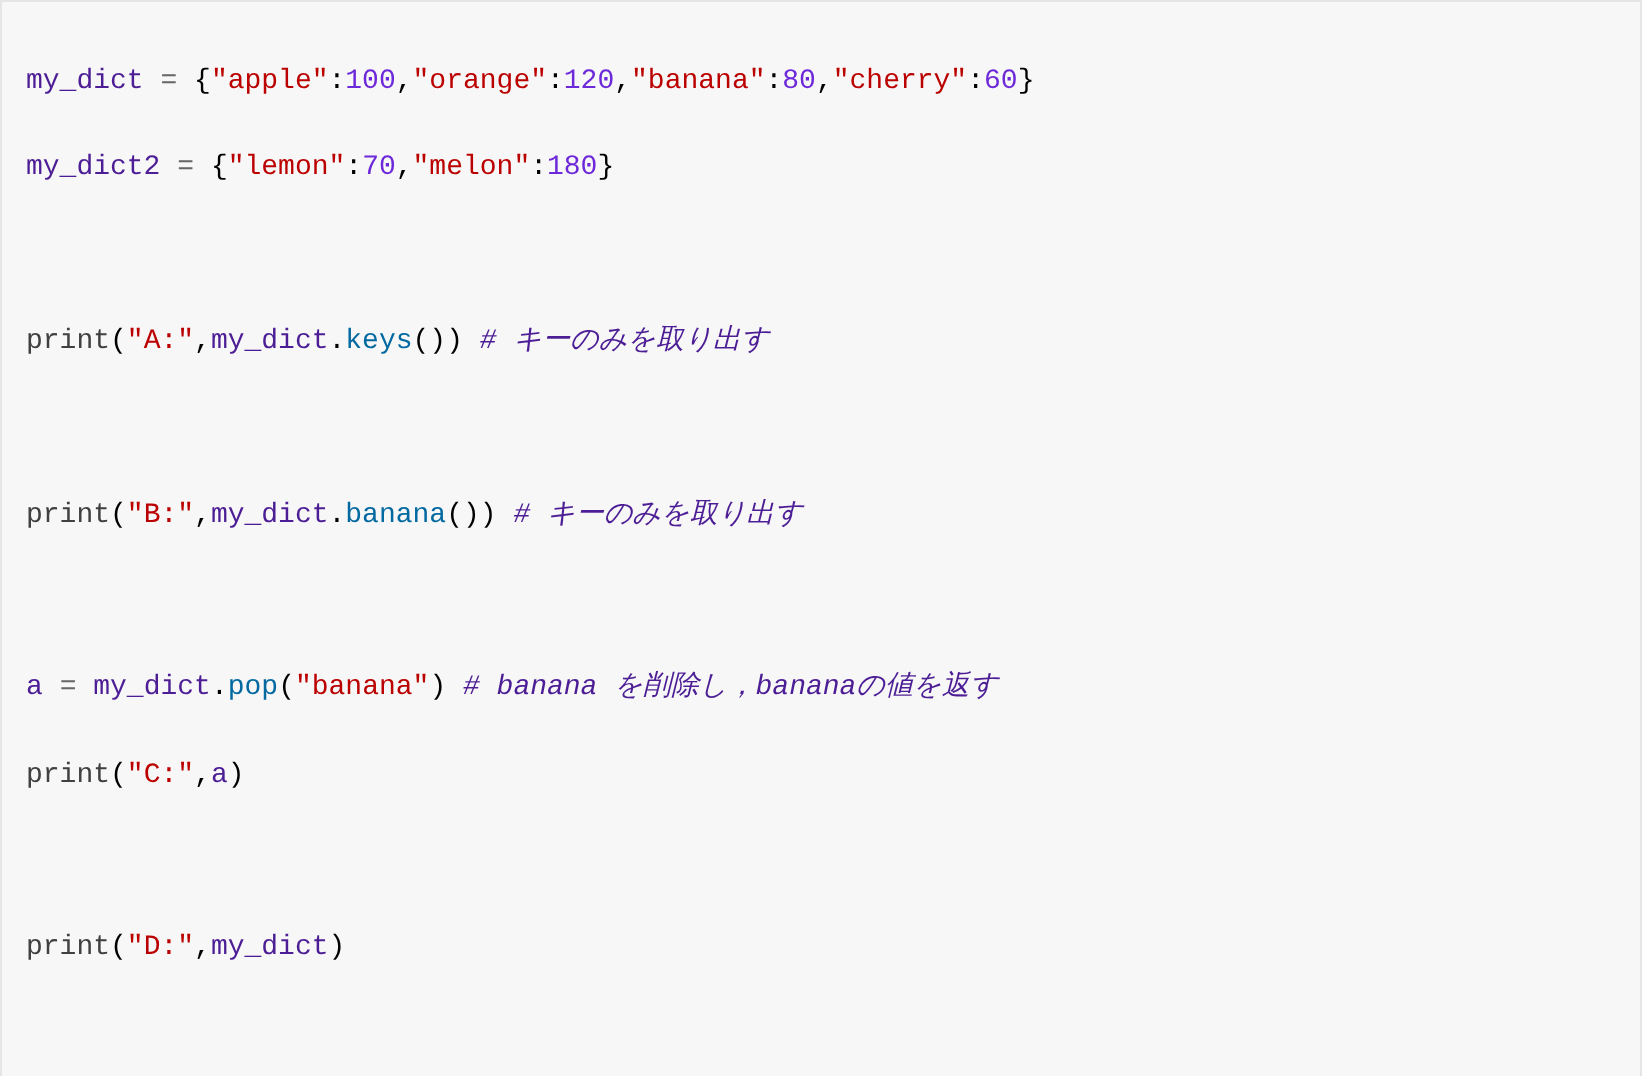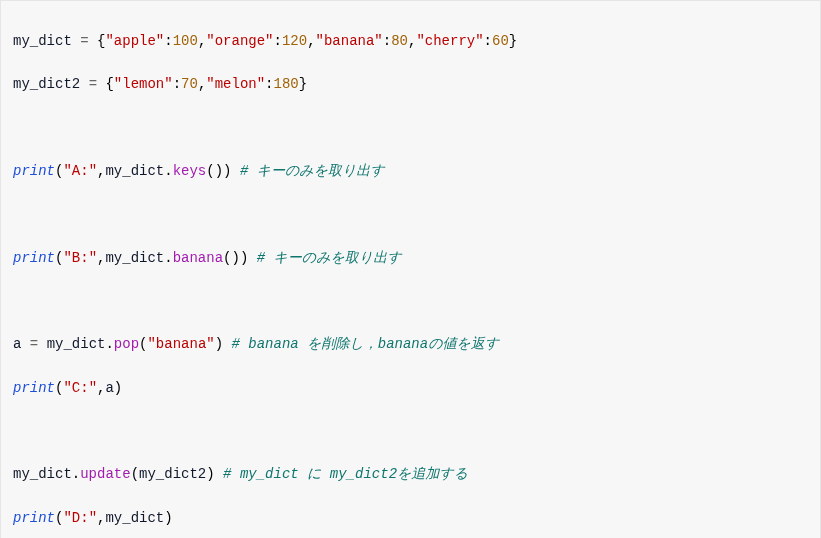--- a/index.html
+++ b/index.html
@@ -13,42 +13,41 @@
       color: #000000;
       width: 821px;
     }
     .code-block {
       background: #f7f7f7;
       border: 1px solid #e5e5e5;
       padding: 8px 12px;
       white-space: pre;
       overflow-x: auto;
     }
-    .tok-var     { color: #0f172a; }
+    .tok-var     { color: #4c1d95; }
     .tok-op      { color: #666666; }
     .tok-punct   { color: #000000; }
     .tok-str     { color: #bb0000; }
-    .tok-num     { color: #a16207; }
-    .tok-builtin { color: #1d4ed8; font-style: italic; }
-    .tok-method  { color: #a21caf; }
-    .tok-comment { color: #0f766e; font-style: italic; }
+    .tok-num     { color: #6d28d9; }
+    .tok-builtin { color: #404040; }
+    .tok-method  { color: #0369a1; }
+    .tok-comment { color: #4c1d95; font-style: italic; }
     .codeline { display: block; }
   </style>
 </head>
 <body>
 
 <div class="code-block">
 <span class="codeline"><span class="tok-var">my_dict </span><span class="tok-op">=</span><span> </span><span class="tok-punct">{</span><span class="tok-str">"apple"</span><span class="tok-punct">:</span><span class="tok-num">100</span><span class="tok-punct">,</span><span class="tok-str">"orange"</span><span class="tok-punct">:</span><span class="tok-num">120</span><span class="tok-punct">,</span><span class="tok-str">"banana"</span><span class="tok-punct">:</span><span class="tok-num">80</span><span class="tok-punct">,</span><span class="tok-str">"cherry"</span><span class="tok-punct">:</span><span class="tok-num">60</span><span class="tok-punct">}</span></span>
 <span class="codeline"><span class="tok-var">my_dict2 </span><span class="tok-op">=</span><span> </span><span class="tok-punct">{</span><span class="tok-str">"lemon"</span><span class="tok-punct">:</span><span class="tok-num">70</span><span class="tok-punct">,</span><span class="tok-str">"melon"</span><span class="tok-punct">:</span><span class="tok-num">180</span><span class="tok-punct">}</span></span>
 <span class="codeline"> </span>
 <span class="codeline"><span class="tok-builtin">print</span><span class="tok-punct">(</span><span class="tok-str">"A:"</span><span class="tok-punct">,</span><span class="tok-var">my_dict</span><span class="tok-punct">.</span><span class="tok-method">keys</span><span class="tok-punct">())</span><span> </span><span class="tok-comment"># キーのみを取り出す</span></span>
 <span class="codeline"> </span>
 <span class="codeline"><span class="tok-builtin">print</span><span class="tok-punct">(</span><span class="tok-str">"B:"</span><span class="tok-punct">,</span><span class="tok-var">my_dict</span><span class="tok-punct">.</span><span class="tok-method">banana</span><span class="tok-punct">())</span><span> </span><span class="tok-comment"># キーのみを取り出す</span></span>
 <span class="codeline"> </span>
 <span class="codeline"><span class="tok-var">a </span><span class="tok-op">=</span><span> </span><span class="tok-var">my_dict</span><span class="tok-punct">.</span><span class="tok-method">pop</span><span class="tok-punct">(</span><span class="tok-str">"banana"</span><span class="tok-punct">)</span><span> </span><span class="tok-comment"># banana を削除し，bananaの値を返す</span></span>
 <span class="codeline"><span class="tok-builtin">print</span><span class="tok-punct">(</span><span class="tok-str">"C:"</span><span class="tok-punct">,</span><span class="tok-var">a</span><span class="tok-punct">)</span></span>
 <span class="codeline"> </span>
-<span class="codeline"><span class="tok-var">my_dict</span><span class="tok-punct">.</span><span class="tok-method">update</span><span class="tok-punct">(</span><span class="tok-var">my_dict2</span><span class="tok-punct">)</span><span> </span><span class="tok-comment"># my_dict に my_dict2を追加する</span></span>
 <span class="codeline"><span class="tok-builtin">print</span><span class="tok-punct">(</span><span class="tok-str">"D:"</span><span class="tok-punct">,</span><span class="tok-var">my_dict</span><span class="tok-punct">)</span></span>
 
 
 
 </div>
 
 </body></html>

